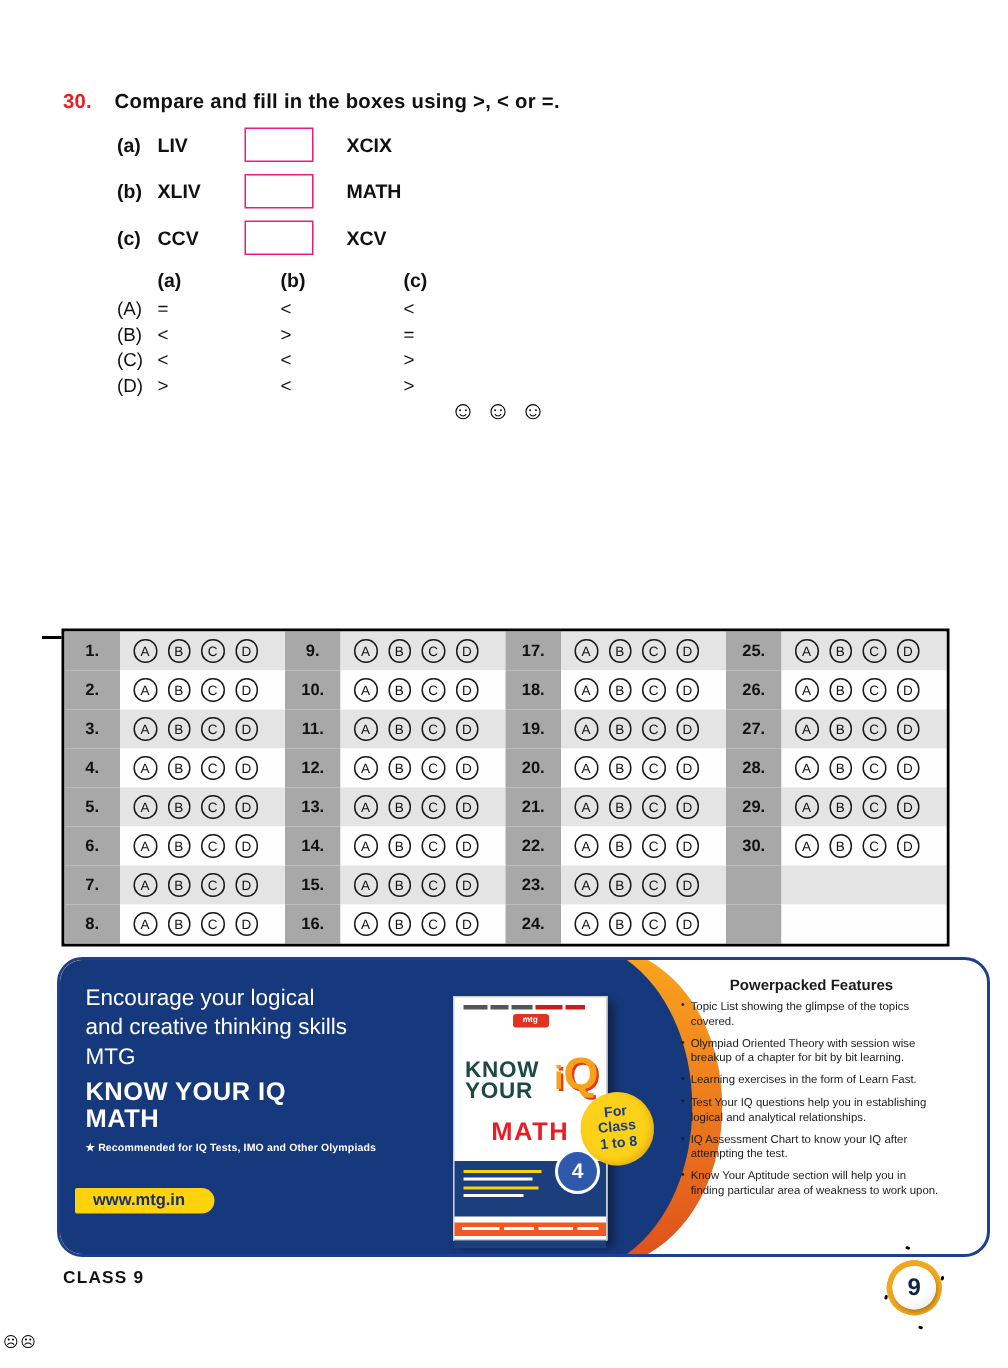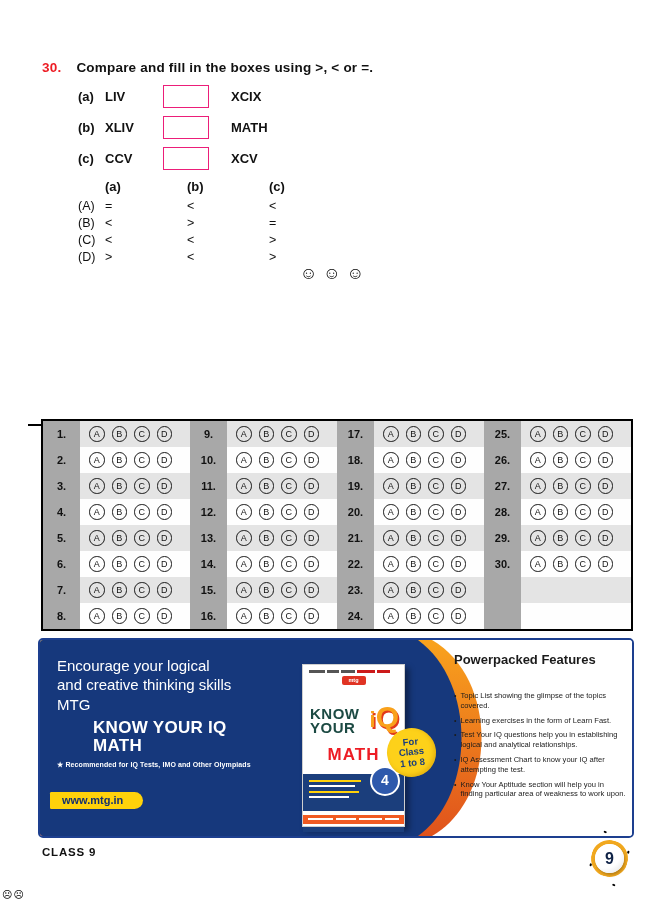--- a/index.html
+++ b/index.html
@@ -31,25 +31,25 @@
 
   .omr { position:absolute; left:41px; top:419px; border:2.5px solid #000; background:#fff; }
   .omr-row { display:flex; height:26px; }
   .omr-num { width:37px; background:#a8a8a8; font-weight:bold; font-size:11px; display:flex; align-items:center; justify-content:center; }
   .omr-bubs { width:110px; display:flex; align-items:center; gap:7px; padding-left:9px; box-sizing:border-box; }
   .omr-row.odd  .omr-bubs { background:#e4e4e4; }
   .omr-row.even .omr-bubs { background:#fefefe; }
   .bub { width:13.5px; height:13.5px; border:1.3px solid #1a1a1a; border-radius:50%; display:flex; align-items:center; justify-content:center; font-size:9px; line-height:1; background:transparent; }
 
   
-  .ad { position:absolute; left:38px; top:638px; width:592px; height:196px; border:2px solid #1d3f8f; border-radius:5px; overflow:hidden; background:#fff; }
+  .ad { position:absolute; left:38px; top:638px; width:592px; height:196px; border:2px solid #1d3f8f; border-radius:17px; overflow:hidden; background:#fff;padding-left:26px; }
   .ad svg.bg { position:absolute; left:0; top:0; }
   .ad-left { position:absolute; left:17px; top:16px; color:#fff; z-index:2; }
   .ad-line { font-size:15px; line-height:19.4px; }
-  .ad-prod { margin-top:5px;margin-left:36px; }
+  .ad-prod { margin-top:5px; }
   .ad-prod-line { font-size:17px; line-height:18px; font-weight:bold; letter-spacing:0.3px; }
   .ad-rec { margin-top:6px; font-size:7px; font-weight:bold; letter-spacing:0.1px; }
   .ad-pill { position:absolute; left:10px; top:152px; z-index:2; background:#ffd20a; color:#15316e; font-weight:bold; font-size:11px; height:17px; line-height:17px; padding:0 20px 0 12px; border-radius:2px 13px 13px 2px; }
 
   .book { position:absolute; left:262px; top:24px; width:103px; height:163px; background:#fff; border:1px solid #cfcfcf; box-shadow:4px 4px 6px rgba(0,0,0,0.4); z-index:3; box-sizing:border-box; }
   .bc-top { display:flex; gap:2px; margin:5px 6px 0 6px; }
   .bc-top i { height:2.5px; background:#555; display:block; }
   .bc-top i.r { background:#cc1a1a; }
   .bc-mtg { width:24px; height:9px; margin:3px auto 0 auto; background:#e03323; border-radius:2px; color:#fff; font-size:5.5px; font-weight:bold; text-align:center; line-height:9px; }
   .bc-title { position:relative; margin-top:22px; padding-left:7px; height:30px; }
@@ -60,21 +60,21 @@
   .bc-panel { position:relative; margin-top:9px; background:#1b3e7c; height:37px; padding:6px 32px 0 6px; box-sizing:border-box; }
   .bc-panel i { display:block; height:2px; margin-bottom:3.5px; }
   .bc-grade { position:absolute; right:4px; top:-8px; width:26px; height:26px; background:#2e59ac; border:2px solid #fff; border-radius:50%; color:#fff; font-size:14px; font-weight:bold; text-align:center; line-height:25px; }
   .bc-orange { height:9px; background:#f05a22; margin-top:4px; display:flex; align-items:center; gap:3px; padding:0 5px; }
   .bc-orange i { height:2px; background:#fff; display:block; }
   .bc-strip { height:5px; background:#1b3e7c; margin-top:3px; }
 
   .class-badge { position:absolute; left:347px; top:88px; width:49px; height:49px; background:#fdd11a; border-radius:50%; display:flex; flex-direction:column; align-items:center; justify-content:center; color:#1b3e7c; font-weight:bold; font-size:9.5px; line-height:10.5px; z-index:4; transform:rotate(-6deg); box-shadow:inset -2px -2px 4px rgba(200,140,0,0.45); }
 
   .ad-right { position:absolute; left:414px; top:12px; width:174px; z-index:2; color:#1b1b1b; }
-  .feat-title { font-size:13px; font-weight:bold; margin-bottom:24px; }
+  .feat-title { font-size:10px; font-weight:bold; margin-bottom:3px;text-align:center; }
   .feat { display:flex; gap:4px; margin-bottom:5px; }
   .feat .dot { font-size:7px; line-height:9.8px; }
   .feat .ftext { font-size:7.6px; line-height:9.8px; }
 
   
   .footer-class { position:absolute; left:42px; top:846px; font-size:11.5px; font-weight:bold; letter-spacing:0.8px; }
   .page-badge { position:absolute; left:591px; top:840px; width:37px; height:37px; }
   .pb-arc { position:absolute; inset:0; border-radius:50%; border:4.5px solid transparent; box-sizing:border-box; }
   .pb-arc1 { border-top-color:#f1a81e; border-right-color:#f1a81e; transform:rotate(-75deg); }
   .pb-arc2 { border-top-color:#f1a81e; border-right-color:#f1a81e; transform:rotate(105deg); }
@@ -455,20 +455,24 @@
 
   <div class="ad-right">
     <div class="feat-title">Powerpacked Features</div>
     <div>
         <div class="feat">
           <span class="dot">•</span>
           <span class="ftext">Topic List showing the glimpse of the topics covered.</span>
         </div>
         <div class="feat">
           <span class="dot">•</span>
+          <span class="ftext">Olympiad Oriented Theory with session wise breakup of a chapter for bit by bit learning.</span>
+        </div>
+        <div class="feat">
+          <span class="dot">•</span>
           <span class="ftext">Learning exercises in the form of Learn Fast.</span>
         </div>
         <div class="feat">
           <span class="dot">•</span>
           <span class="ftext">Test Your IQ questions help you in establishing logical and analytical relationships.</span>
         </div>
         <div class="feat">
           <span class="dot">•</span>
           <span class="ftext">IQ Assessment Chart to know your IQ after attempting the test.</span>
         </div>

